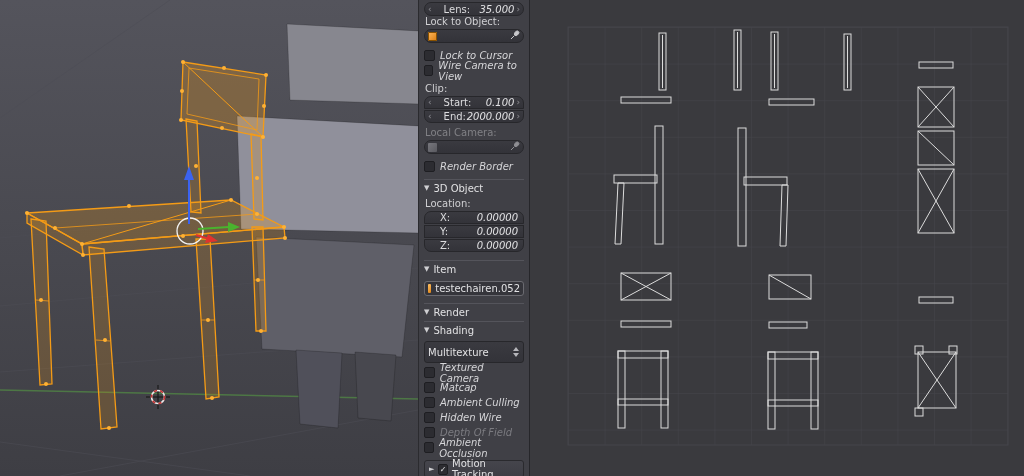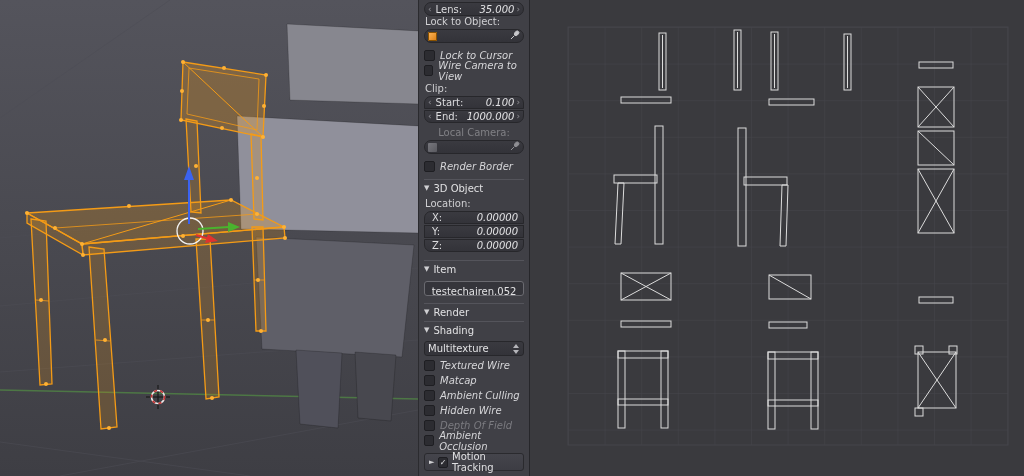--- a/index.html
+++ b/index.html
@@ -9,46 +9,46 @@
   .viewport{position:absolute;left:0;top:0;width:418px;height:476px;overflow:hidden;}
   .viewport svg{display:block;}
   
   .npanel{position:absolute;left:418px;top:0;width:112px;height:476px;
           background:#404046;border-left:1px solid #2b2b2f;border-right:1px solid #26262a;
           box-sizing:border-box;padding:2px 5px 0 5px;font-size:10px;overflow:hidden;}
   .field,.picker,.dropdown,.itemrow{box-sizing:border-box;display:flex;align-items:center;
           background:linear-gradient(#3a3a40,#333339);border:1px solid #27272b;
           border-radius:7px;height:14px;padding:0 3px;color:#e2e2e4;}
   .field{justify-content:space-between;}
-  .field .flabel{flex:1;margin-left:4px;color:#dcdcde;}
+  .field .flabel{flex:1;margin-left:12px;color:#dcdcde;}
   .field .fval{margin-right:2px;font-style:italic;}
   .arr{color:#8e8e94;font-size:9px;line-height:1;}
   .grp .field{border-radius:0;height:13px;margin-top:1px;}
   .grp .field:first-child{border-radius:7px 7px 0 0;margin-top:0;}
   .grp .field:last-child{border-radius:0 0 7px 7px;}
   .plabel{font-size:10px;color:#cfcfd2;margin:0 1px 2px 1px;}
-  .plabel.dim{color:#808085;text-align:center;}
+  .plabel.dim{color:#808085;}
   .picker{height:14px;justify-content:space-between;margin-top:1px;}
   .cube-icon{width:9px;height:9px;border-radius:1px;background:linear-gradient(135deg,#ffb95e,#d97b10);
              box-shadow:0 0 0 1px #8a5200 inset;}
   .cube-icon.dim{background:linear-gradient(135deg,#77777d,#5a5a60);box-shadow:none;}
   .chk{display:flex;align-items:center;height:13px;margin-top:2px;gap:5px;cursor:default;font-style:italic;}
   .chk .box{width:11px;height:11px;box-sizing:border-box;background:#2c2c31;border:1px solid #1e1e22;
             border-radius:2px;display:flex;align-items:center;justify-content:center;
             font-size:9px;color:#eaeaea;line-height:1;}
   .chk .clabel{color:#d6d6d9;}
   .chk.dim .clabel{color:#7b7b80;}
   .phead{display:flex;align-items:center;gap:4px;height:16px;border-top:1px solid #54545b;
          color:#e0e0e2;font-size:10px;}
   .phead .tri{font-size:7px;color:#cfcfd2;}
   .phead.boxed{border:1px solid #2a2a2e;background:linear-gradient(#45454c,#3d3d44);
                border-radius:3px;padding:0 4px;gap:4px;}
-  .itemrow{height:15px;gap:4px;border-radius:3px;background:#35353b;border:1px solid #6a6a70;flex-direction:column;}
+  .itemrow{height:15px;gap:4px;border-radius:3px;background:#35353b;border:1px solid #6a6a70;}
   .mesh-icon{width:9px;height:9px;border-radius:1px;background:linear-gradient(135deg,#ffc267,#e08414);}
-  .dropdown{height:15px;justify-content:space-between;border-radius:3px;}
+  .dropdown{height:22px;justify-content:space-between;border-radius:3px;}
   .updown{display:inline-flex;flex-direction:column;gap:2px;margin-right:1px;}
   .updown i{width:0;height:0;border-left:3px solid transparent;border-right:3px solid transparent;}
   .updown i.up{border-bottom:4px solid #b5b5ba;}
   .updown i.down{border-top:4px solid #b5b5ba;}
   .mt1{margin-top:1px}.mt2{margin-top:2px}.mt3{margin-top:3px}.mt4{margin-top:4px}
   .mt6{margin-top:6px}.mt7{margin-top:7px}.mt8{margin-top:8px}
   
   .uveditor{position:absolute;left:530px;top:0;width:494px;height:476px;background:#39393d;overflow:hidden;}
 </style>
 </head>
@@ -192,21 +192,21 @@
     <div class="grp">
       <div class="field">
         <span class="arr">‹</span>
         <span class="flabel">Start:</span>
         <span class="fval">0.100</span>
         <span class="arr">›</span>
       </div>
       <div class="field">
         <span class="arr">‹</span>
         <span class="flabel">End:</span>
-        <span class="fval">1000.000</span>
+        <span class="fval">2000.000</span>
         <span class="arr">›</span>
       </div>
     </div>
 
     <div class="plabel dim mt4">Local Camera:</div>
     <div class="picker">
       <span class="cube-icon dim"></span>
       <span class="dropper">
         <svg width="10" height="10" viewBox="0 0 10 10">
             <path d="M1 9 L4.5 5.5 M4 4 L6 6 M6 1.5 a1.6 1.6 0 0 1 2.4 2.4 L6.6 5.7 L4.2 3.3 Z" stroke="#8f8f94" fill="#8f8f94" stroke-width="1"></path>
@@ -263,21 +263,21 @@
     <div class="dropdown mt3">
       <span>Multitexture</span>
       <span class="updown">
           <i class="up"></i>
           <i class="down"></i>
         </span>
     </div>
 
     <div class="chk mt3">
       <span class="box"></span>
-      <span class="clabel">Textured Wire</span>
+      <span class="clabel">Textured Camera</span>
     </div>
     <div class="chk">
       <span class="box"></span>
       <span class="clabel">Matcap</span>
     </div>
     <div class="chk">
       <span class="box"></span>
       <span class="clabel">Ambient Culling</span>
     </div>
     <div class="chk">

